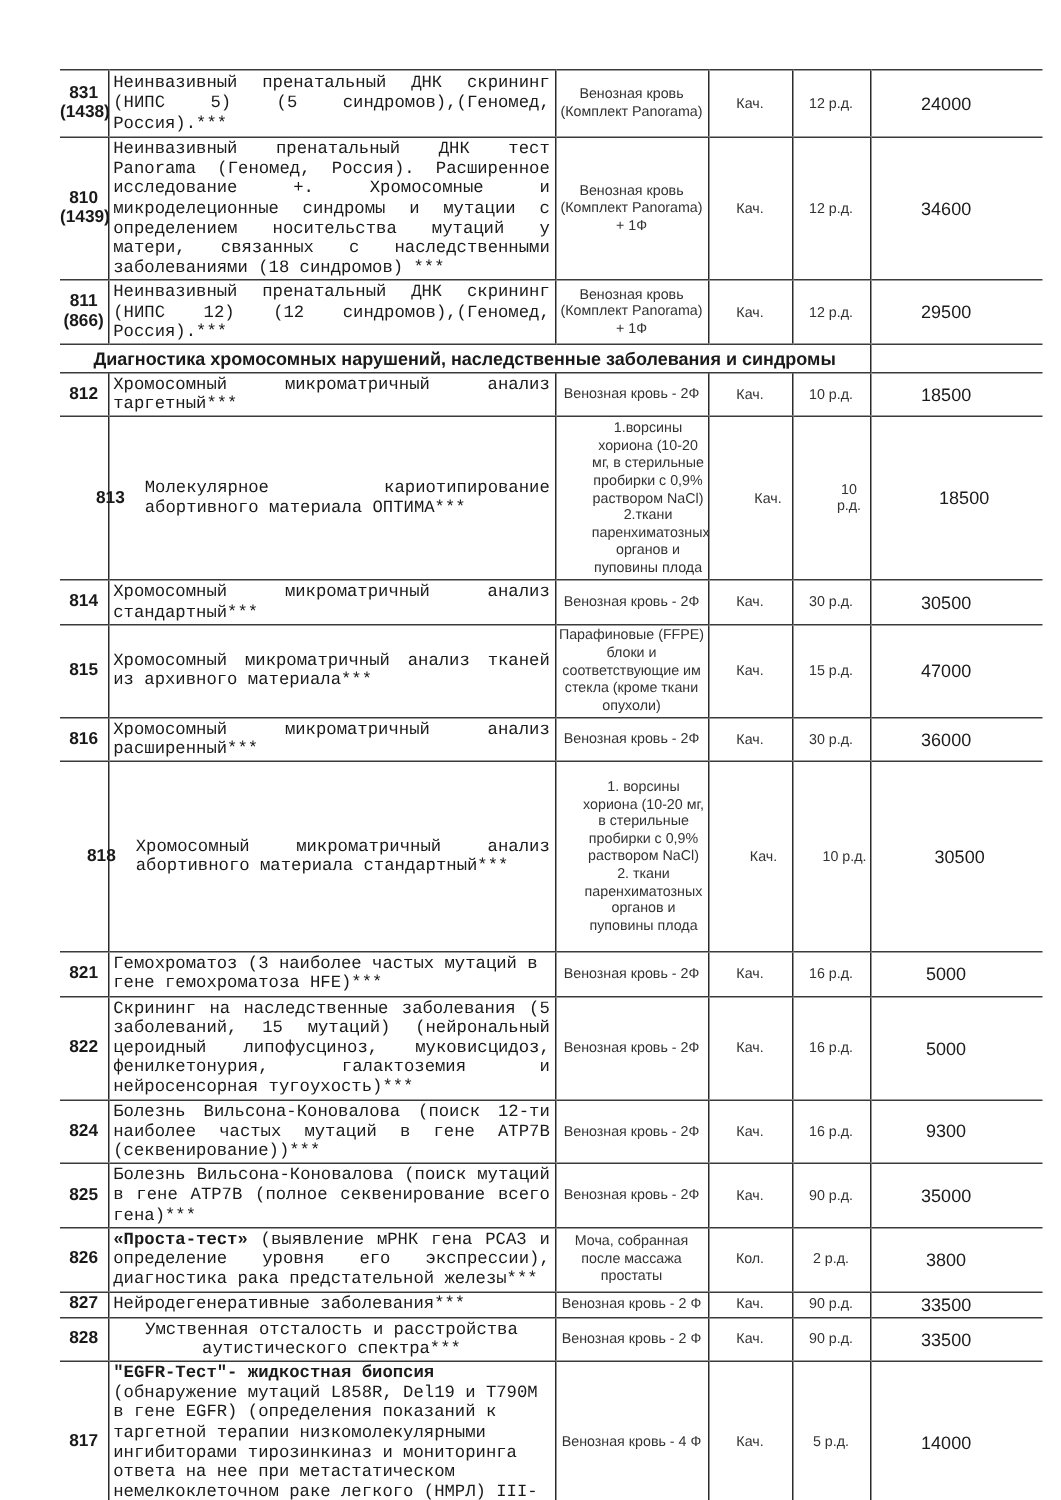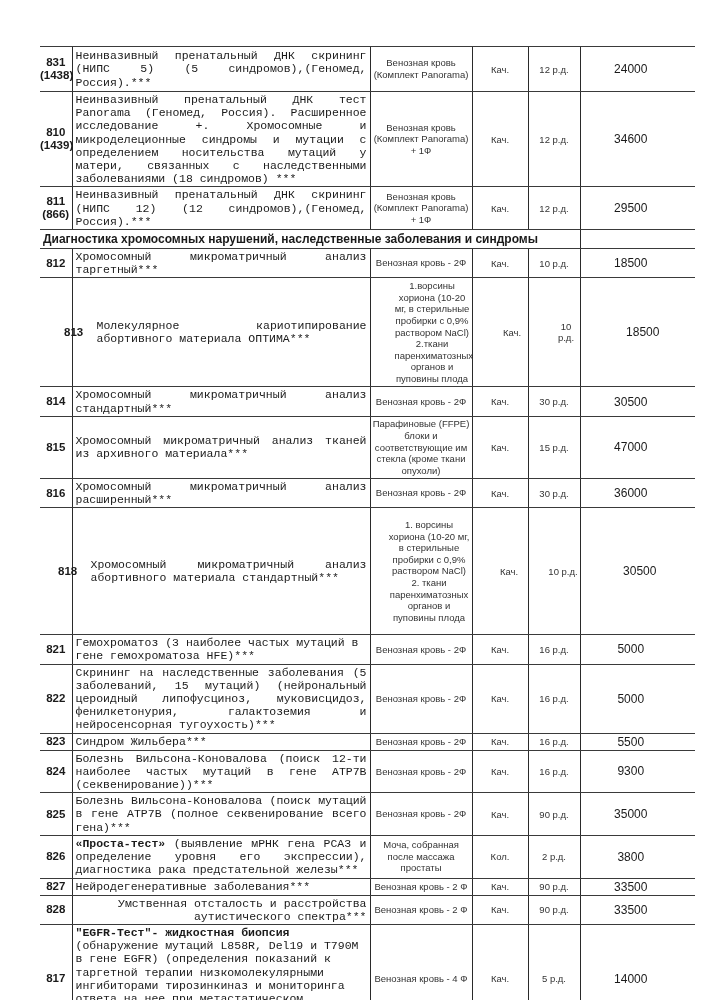--- a/index.html
+++ b/index.html
@@ -15,21 +15,21 @@
   col.c-type { width: 56px; }
   col.c-term { width: 52px; }
   col.c-price { width: 115px; }
   .num { font-weight: bold; font-size: 11.5px; text-align: center; line-height: 13px; }
   .name { font-size: 11.5px; line-height: 13.2px; text-align: justify; padding: 1px 3px 1px 3px; font-family: Liberation Mono, monospace; }
   .name b { font-weight: bold; }
   .mat { font-size: 9.5px; line-height: 11.6px; text-align: center; color: #333; padding: 1px 2px; }
   .type { font-size: 9.5px; text-align: center; color: #333; }
   .term { font-size: 9.5px; text-align: center; color: #333; }
   .price { font-size: 12px; text-align: center; padding-right: 14px; }
-  .section td { font-weight: bold; font-size: 12px; padding: 2px 3px; }
+  .section td { font-weight: bold; font-size: 12px; padding: 2px 3px; text-align: center; }
   .section td.blank { border-left: 1.3px solid #2a2a2a; }
   .section.center td.title { text-align: right; }
   .tall-813 td { height: 106px; padding-left: 24px; }
   .tall-818 td { height: 124px; padding-left: 18px; }
 </style>
 </head>
 <body>
 
 <div class="page">
 <table>
@@ -140,28 +140,20 @@
 
     <tr style="height:55px">
       <td class="num">822</td>
       <td class="name">Скрининг на наследственные заболевания (5 заболеваний, 15 мутаций) (нейрональный цероидный липофусциноз, муковисцидоз, фенилкетонурия, галактоземия и нейросенсорная тугоухость)***</td>
       <td class="mat">Венозная кровь - 2Ф</td>
       <td class="type">Кач.</td>
       <td class="term">16 р.д.</td>
       <td class="price">5000</td>
     </tr>
 
-    <tr style="height:17px">
-      <td class="num">823</td>
-      <td class="name">Синдром Жильбера***</td>
-      <td class="mat">Венозная кровь - 2Ф</td>
-      <td class="type">Кач.</td>
-      <td class="term">16 р.д.</td>
-      <td class="price">5500</td>
-    </tr>
 
     <tr style="height:28px">
       <td class="num">824</td>
       <td class="name">Болезнь Вильсона-Коновалова (поиск 12-ти наиболее частых мутаций в гене АТР7В (секвенирование))***</td>
       <td class="mat">Венозная кровь - 2Ф</td>
       <td class="type">Кач.</td>
       <td class="term">16 р.д.</td>
       <td class="price">9300</td>
     </tr>
 
@@ -187,21 +179,21 @@
       <td class="num">827</td>
       <td class="name">Нейродегенеративные заболевания***</td>
       <td class="mat">Венозная кровь - 2 Ф</td>
       <td class="type">Кач.</td>
       <td class="term">90 р.д.</td>
       <td class="price">33500</td>
     </tr>
 
     <tr style="height:28px">
       <td class="num">828</td>
-      <td class="name" style="text-align:right">Умственная отсталость и расстройства аутистического спектра***</td>
+      <td class="name" style="text-align:center">Умственная отсталость и расстройства аутистического спектра***</td>
       <td class="mat">Венозная кровь - 2 Ф</td>
       <td class="type">Кач.</td>
       <td class="term">90 р.д.</td>
       <td class="price">33500</td>
     </tr>
 
 
     <tr style="height:96px">
       <td class="num">817</td>
       <td class="name" style="text-align:left"><b>"EGFR-Тест"- жидкостная биопсия</b><span> (обнаружение мутаций L858R, Del19 и T790M в гене EGFR) (определения показаний к таргетной терапии низкомолекулярными ингибиторами тирозинкиназ и мониторинга ответа на нее при метастатическом немелкоклеточном раке легкого (НМРЛ) III- IV стадии)</span></td>

